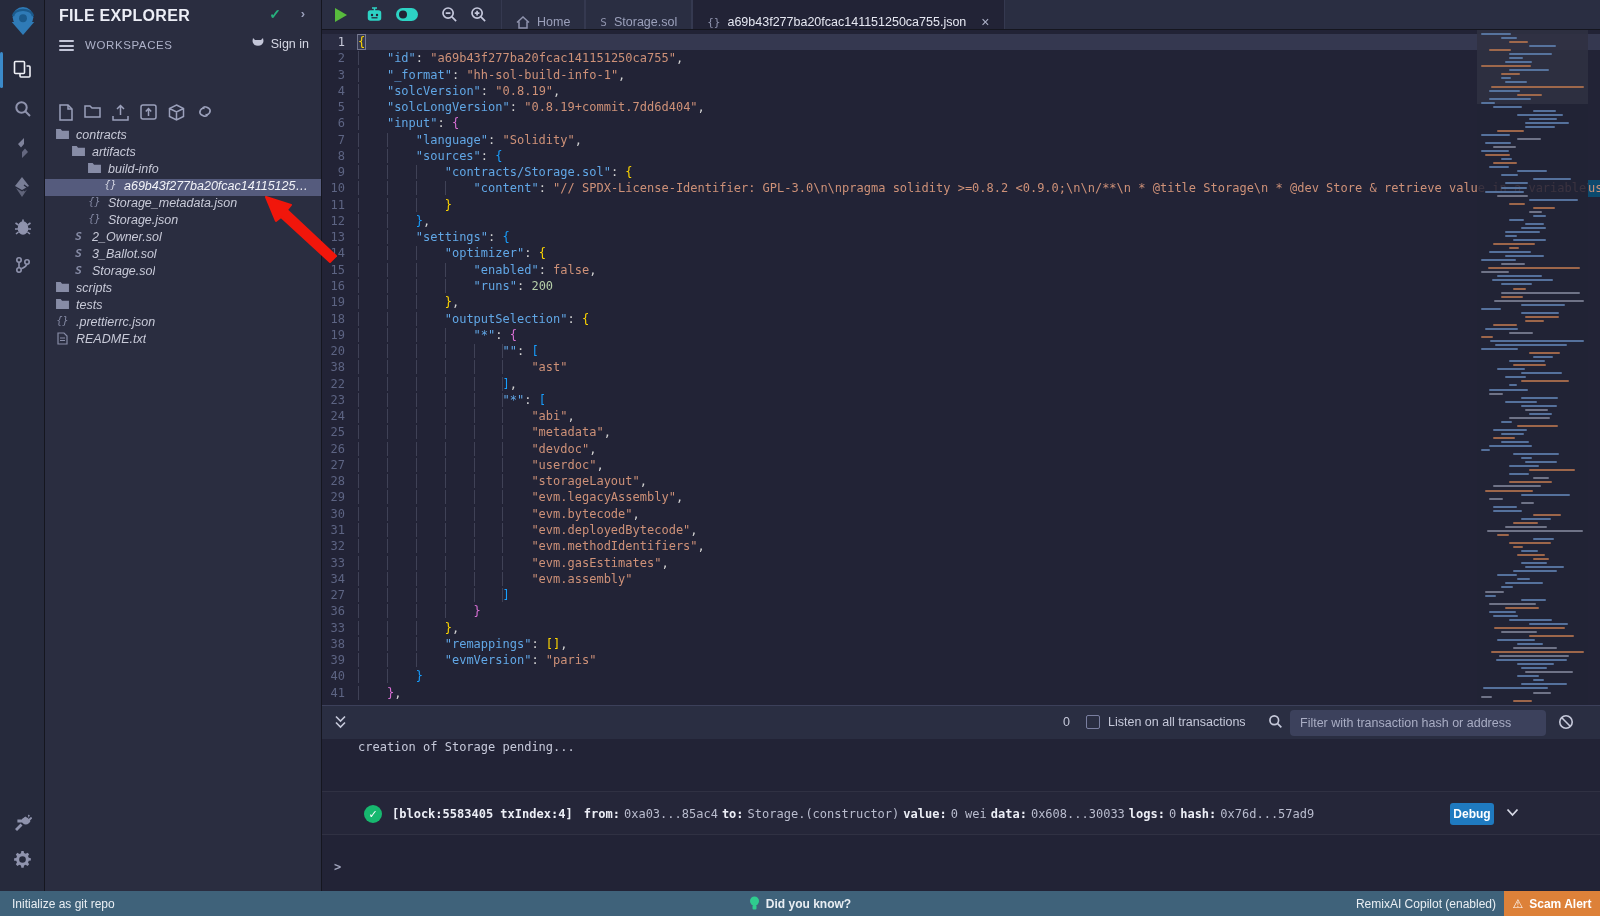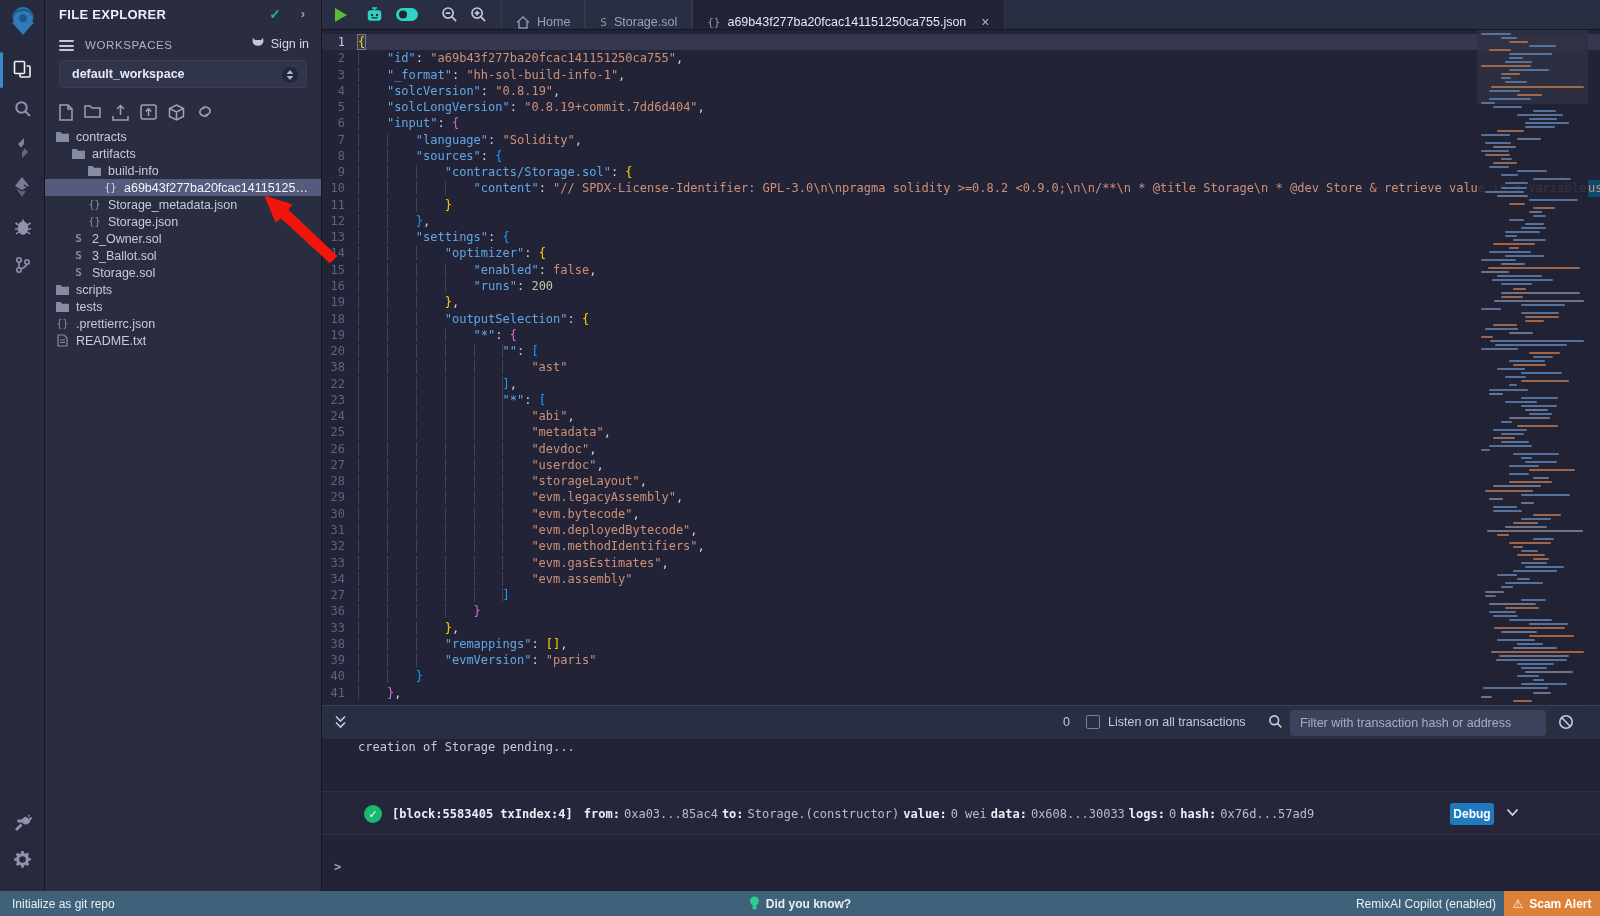--- a/index.html
+++ b/index.html
@@ -14,40 +14,40 @@
     align-items:center; justify-content:center; color:#8f93ad; cursor:pointer; }
   .ic svg { display:block; }
   .ic.active { color:#f0f1f7; }
   .active-ind { position:absolute; left:0; top:52px; width:3px; height:36px;
     background:#3b8ac9; border-radius:2px; }
 
   
   #explorer { position:absolute; left:45px; top:0; width:277px; height:891px;
     background:#2a2d40; border-right:1px solid #15161f; color:#d5d7e4; }
   #exp-head { position:absolute; left:0; top:0; width:100%; height:28px; }
-  #exp-title { position:absolute; left:14px; top:7px; font-size:13px; font-weight:bold;
+  #exp-title { position:absolute; left:14px; top:7px; font-size:16px; font-weight:bold;
     letter-spacing:.3px; color:#eceef6; }
   #exp-check { position:absolute; right:40px; top:6px; color:#27b07d; font-size:14px; font-weight:bold; }
   #exp-chev { position:absolute; right:16px; top:6px; color:#9ba0bb; font-size:13px; font-weight:bold; }
   #ws-row { position:absolute; left:0; top:36px; width:100%; height:20px; }
   .burger { position:absolute; left:14px; top:4px; width:15px; height:11px; cursor:pointer; }
   .burger span { display:block; height:2px; background:#c3c6d8; margin-bottom:2.5px; border-radius:1px; }
   #ws-label { position:absolute; left:40px; top:3px; font-size:11.5px; letter-spacing:.6px; color:#aeb2c9; }
   #signin { position:absolute; right:12px; top:1px; display:flex; align-items:center; gap:5px;
     color:#d6d8e5; font-size:12.5px; cursor:pointer; }
   #ws-select { position:absolute; left:14px; top:60px; width:248px; height:28px; background:#31354c;
     border:1px solid #3a3e55; border-radius:4px; cursor:pointer; }
   #ws-name { position:absolute; left:12px; top:6px; font-size:12.5px; font-weight:bold; color:#e8eaf3; }
   #ws-stepper { position:absolute; right:8px; top:6px; width:16px; height:16px; border-radius:50%;
     background:#23263a; display:flex; align-items:center; justify-content:center; }
   #exp-tools { position:absolute; left:14px; top:104px; height:20px; display:flex; gap:11px; color:#9ba0bb; }
   #exp-tools .tool { cursor:pointer; }
   #tree { position:absolute; left:0; top:128px; width:100%; }
-  .trow { position:relative; height:17px; display:flex; align-items:center; font-size:12.5px;
-    color:#c8cad8; cursor:pointer; white-space:nowrap; }
+  .trow { position:relative; height:17px; display:flex; font-size:12.5px;
+    color:#c8cad8; cursor:pointer; white-space:nowrap;font-style:italic; }
   .trow.sel { background:#555b7d; color:#f2f3f8; }
   .trow .ticon { width:15px; margin-right:6px; display:inline-flex; justify-content:center;
     color:#878ca6; font-family:"DejaVu Sans Mono", monospace; font-size:10px; flex:none; }
   .trow.sel .ticon { color:#d8dae6; }
   .trow .tlabel { overflow:hidden; text-overflow:ellipsis; max-width:calc(100% - 30px); }
 
   
   #arrow { position:absolute; left:0; top:0; z-index:40; pointer-events:none; }
 
   
@@ -219,28 +219,20 @@
           <span></span>
           <span></span>
           <span></span>
         </span>
       <span id="ws-label">WORKSPACES</span>
       <span id="signin">
         <svg width="16" height="14" viewBox="0 0 16 14" fill="#c3c6d8">
           <path d="M3 1 L5 3 H11 L13 1 L13.5 4 A5.5 4.8 0 1 1 2.5 4 Z"></path>
         </svg>
         <span>Sign in</span>
-      </span>
-    </div>
-    <div id="ws-select">
-      <span id="ws-name">default_workspace</span>
-      <span id="ws-stepper">
-        <svg width="8" height="10" viewBox="0 0 8 10" fill="#aeb2c9">
-            <path d="M4 0 L7.4 4 H0.6 Z M4 10 L0.6 6 H7.4 Z"></path>
-          </svg>
       </span>
     </div>
     <div id="exp-tools">
       <span class="tool">
         <svg width="14" height="17" viewBox="0 0 14 17" fill="none" stroke="currentColor" stroke-width="1.5">
           <path d="M1 1 H9 L13 5 V16 H1 Z"></path>
             <path d="M9 1 V5 H13"></path>
         </svg></span>
       <span class="tool">
         <svg width="17" height="15" viewBox="0 0 17 15" fill="none" stroke="currentColor" stroke-width="1.5">

